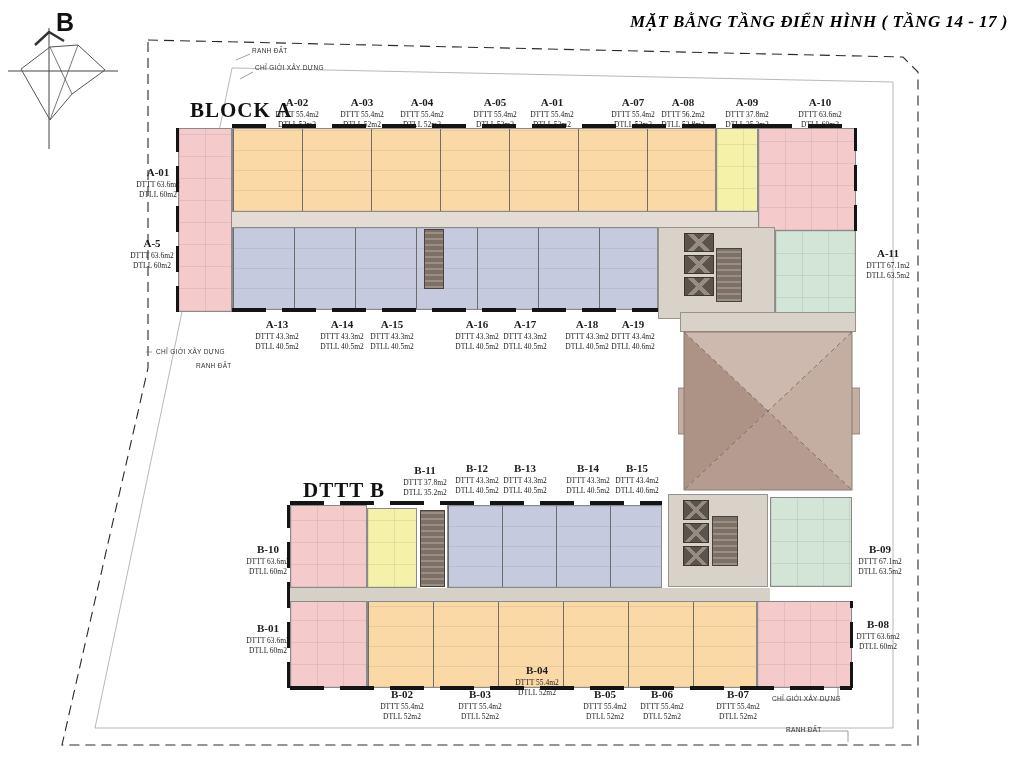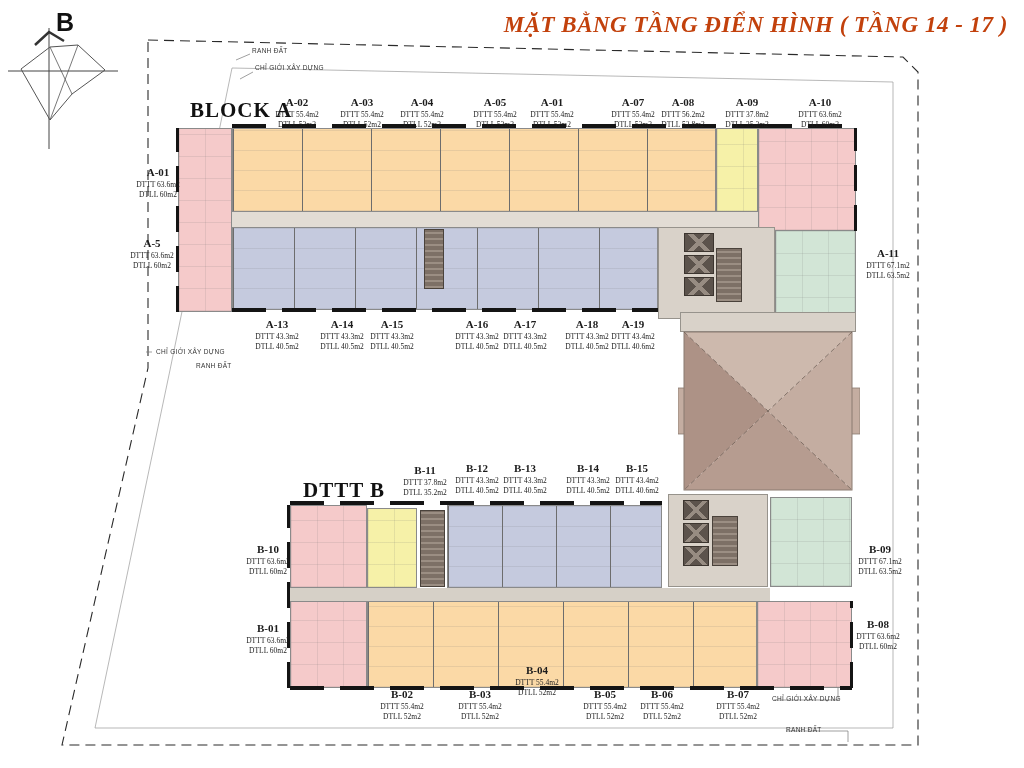--- a/index.html
+++ b/index.html
@@ -1,20 +1,20 @@
 <!DOCTYPE html>
 <html><head>
 <meta charset="utf-8">
 <style>
   html,body{margin:0;padding:0;background:#fff;}
   .page{position:relative;width:1024px;height:768px;background:#ffffff;overflow:hidden;
         font-family:"Liberation Serif",serif;color:#1c1c1c;}
   svg.lines{position:absolute;left:0;top:0;z-index:0;}
   .title{position:absolute;top:12px;right:16px;z-index:5;font-style:italic;font-weight:700;
-         font-size:23px;letter-spacing:.5px;color:#c2410c;}
+         font-size:17px;letter-spacing:.5px;color:#000000;}
   .block-label{position:absolute;z-index:5;font-weight:700;font-size:21px;letter-spacing:1px;color:#111;}
   .ulabel{position:absolute;z-index:5;transform:translateX(-50%);text-align:center;
           white-space:nowrap;color:#1c1c1c;}
   .uid{font-size:11px;font-weight:700;line-height:1.25;}
   .uarea{font-size:7.5px;line-height:1.3;}
   .ann{position:absolute;z-index:5;font-family:"Liberation Sans",sans-serif;font-size:6.5px;
        color:#333;letter-spacing:.3px;white-space:nowrap;}
   .band,.core-bg,.corridor{position:absolute;z-index:1;box-sizing:border-box;border:1px solid #8a8a8a;}
   .corridor{border:none;}
   .pink{background-color:#f5caca;}

